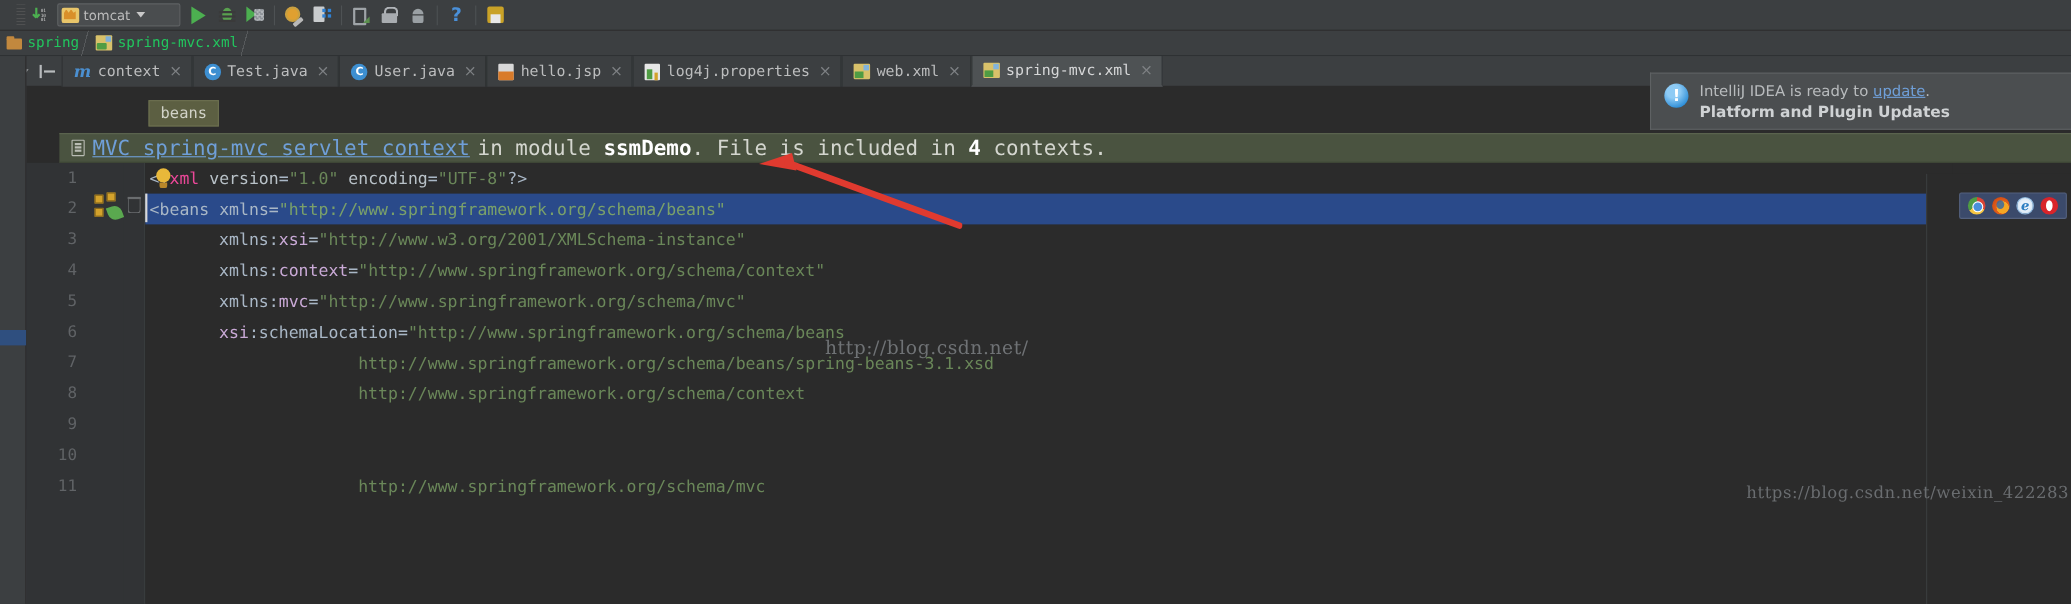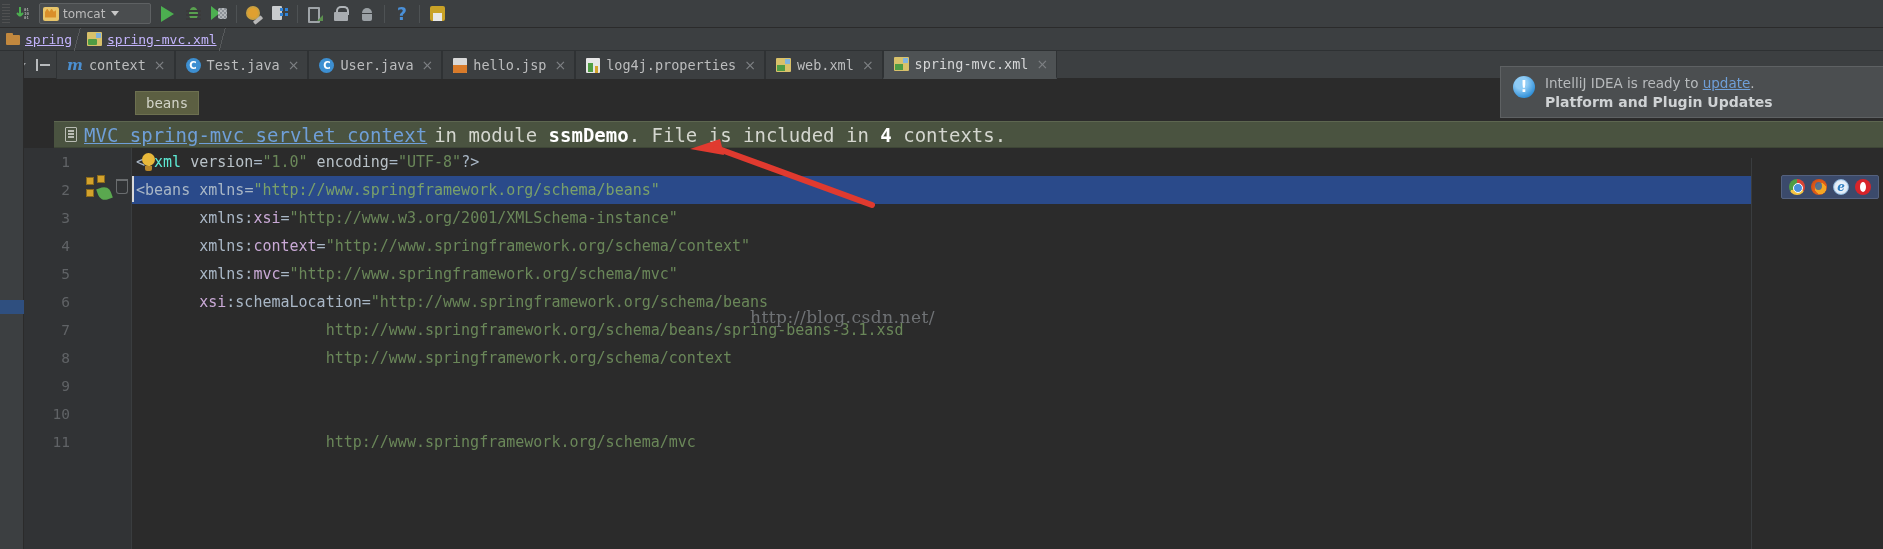--- a/index.html
+++ b/index.html
@@ -11,20 +11,21 @@
   }
   body { position: relative; }
 
   
   #toolbar {
     position: absolute; left: 0; top: 0;
     width: 1883px; height: 28px;
     background: #3c3f41;
     display: flex; align-items: center;
     border-bottom: 1px solid #2b2b2b;
+    padding-left: 13px;
   }
   .tb-handle {
     width: 8px; height: 20px; margin-left: 2px;
     background:
       repeating-linear-gradient(to bottom, #5c5c5c 0 1px, transparent 1px 3px);
     opacity: .6;
   }
   .tb-btn {
     width: 26px; height: 24px;
     display: flex; align-items: center; justify-content: center;
@@ -173,21 +174,21 @@
     background: #3c3f41;
     display: flex; align-items: center;
     font-family: "DejaVu Sans Mono", monospace;
     border-bottom: 1px solid #2e3133;
   }
   .crumb {
     display: flex; align-items: center; gap: 5px;
     height: 23px; padding: 0 9px 0 6px;
     position: relative;
   }
-  .crumb-label { color: #c4b5fd; font-size: 13px; white-space: nowrap; text-decoration: underline; }
+  .crumb-label { color: #22c55e; font-size: 13px; white-space: nowrap; }
   .crumb::after {
     content: ""; position: absolute; right: -1px; top: 0;
     width: 10px; height: 23px;
     background: linear-gradient(105deg, transparent 48%, #56595b 48%, #56595b 54%, transparent 54%);
   }
   .folder-ico {
     width: 14px; height: 12px; position: relative; flex: 0 0 auto;
   }
   .folder-ico::before {
     content: ""; position: absolute; left: 0; bottom: 0;
@@ -407,21 +408,21 @@
     height: 28px; line-height: 28px;
     white-space: pre;
     font-family: "DejaVu Sans Mono", monospace;
     font-size: 15px;
     padding-left: 4px;
   }
   .sel-row {
     position: absolute; left: 0; width: 1643px;
     height: 28px; background: #2a4a8a;
   }
-  .tagname  { color: #5eead4; text-align: center; }
+  .tagname  { color: #ec4899; text-align: center; }
   .attrname { color: #c9a9d6; }
   .attrname2{ color: #b9c2c8; }
   .punct    { color: #a9b7c6; }
   .strval   { color: #6a8759; }
   .strval-b { color: #7aa06a; }
   .plain    { color: #a9b7c6; }
 
   
   #caret {
     position: absolute; left: 108px; top: 97px;
@@ -743,20 +744,21 @@
   <div id="right-gutter"></div>
 
   <div id="browser-bar">
     <span class="brw brw-chrome"></span>
     <span class="brw brw-ff"></span>
     <span class="brw brw-ie"></span>
     <span class="brw brw-opera"></span>
   </div>
 
   <div class="watermark" id="wm-center">http://blog.csdn.net/</div>
+  <div class="watermark" id="wm-bottom">https://blog.csdn.net/weixin_422283</div>
 </div>
 
 <div id="notify">
   <div id="notify-ico"></div>
   <div>
     <div id="notify-body"><span>IntelliJ IDEA is ready to </span><a id="notify-link" href="#">update</a><span>.</span></div>
     <div id="notify-title">Platform and Plugin Updates</div>
   </div>
 </div>
 

